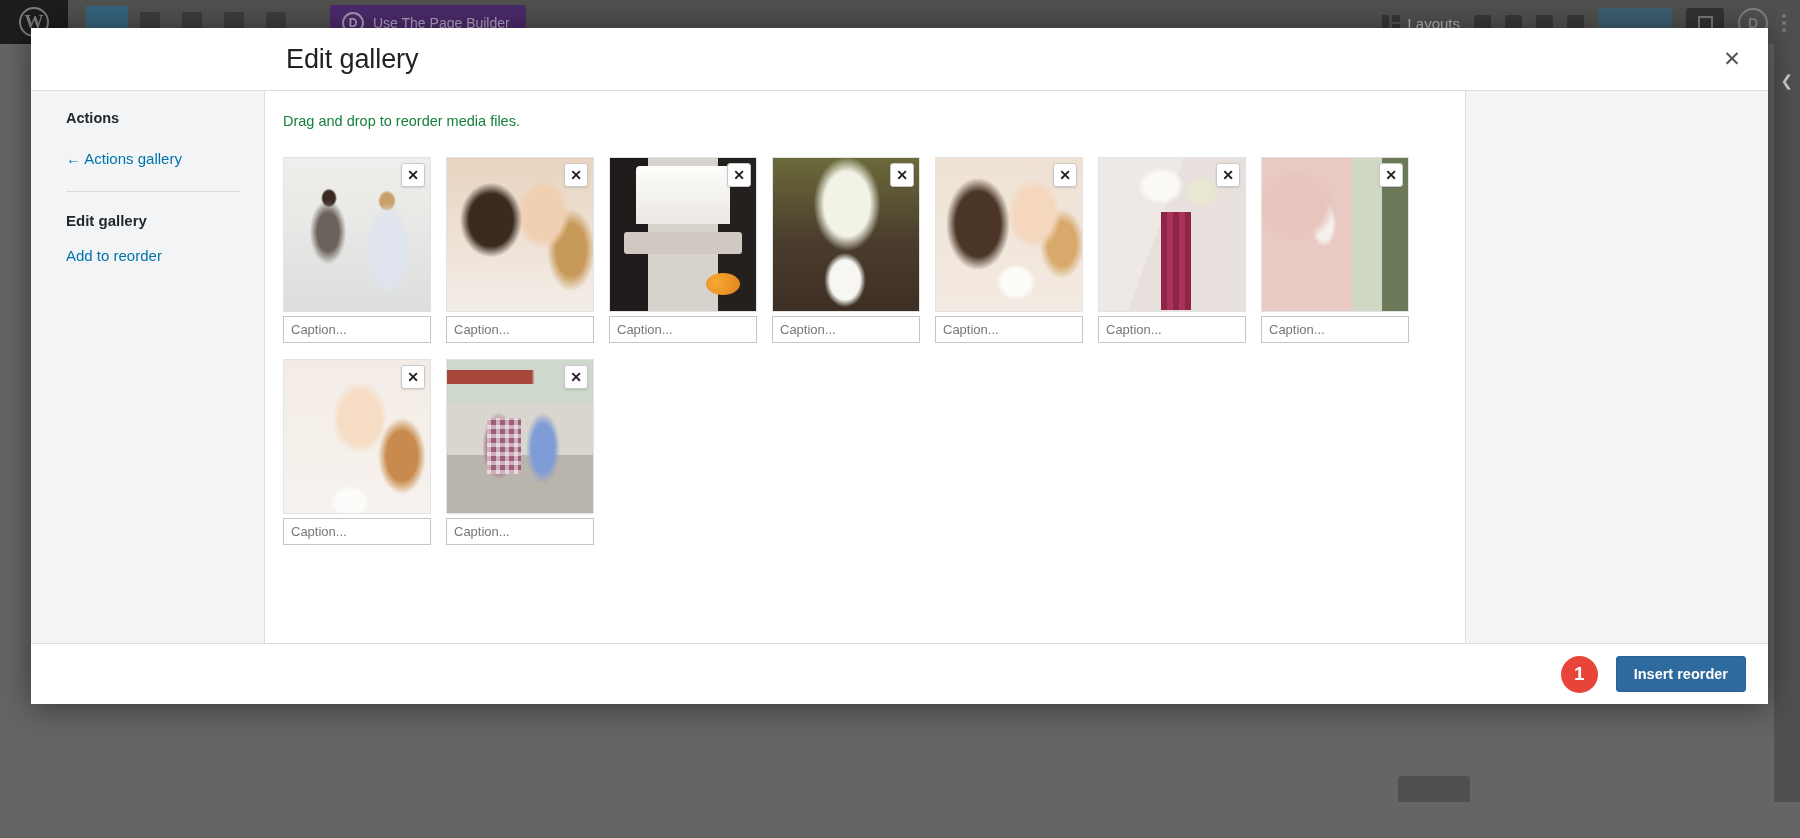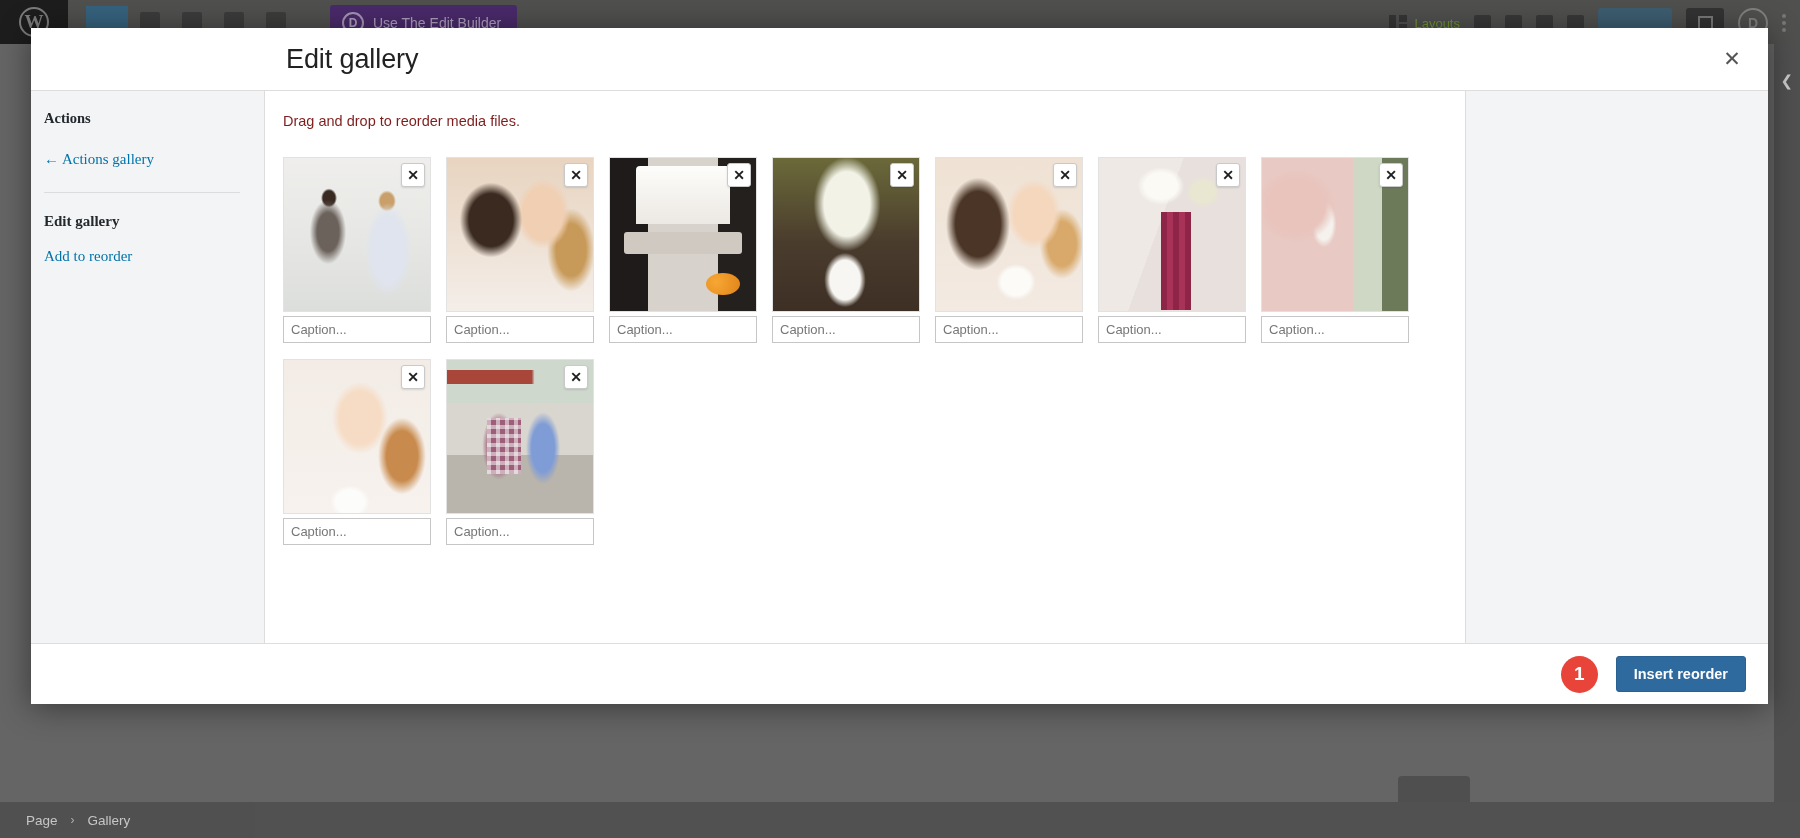--- a/index.html
+++ b/index.html
@@ -81,21 +81,21 @@
     flex: 0 0 auto;
   }
   .bg-right-tools {
     position: absolute;
     top: 8px; right: 14px;
     display: flex; align-items: center; gap: 14px;
     opacity: .55;
   }
   .bg-right-tools .layouts {
     display: flex; align-items: center; gap: 7px;
-    color: #84cc16; font-size: 13px;
+    color: #ffffff; font-size: 15px;
   }
   .bg-right-tools .grid-ic {
     width: 18px; height: 16px;
     background:
       linear-gradient(#222,#222) 0 0/7px 16px no-repeat,
       linear-gradient(#222,#222) 10px 0/8px 7px no-repeat,
       linear-gradient(#222,#222) 10px 9px/8px 7px no-repeat;
   }
   .bg-right-tools .tool-ic {
     width: 17px; height: 17px;
@@ -210,22 +210,21 @@
     flex: 1 1 auto;
     display: flex;
     min-height: 0;
   }
 
   
   .left-nav {
     flex: 0 0 234px;
     background: #f3f4f5;
     border-right: 1px solid #ddd;
-    padding: 19px 24px 0 13px;
-    font-family: Liberation Serif, serif;
+    padding: 19px 24px 0 35px;
   }
   .left-nav h3 {
     font-size: 14.5px;
     font-weight: 700;
     color: #23282d;
     margin-bottom: 24px;
   }
   .left-nav a {
     display: block;
     font-size: 15px;
@@ -249,21 +248,21 @@
   
   .center-col {
     flex: 1 1 auto;
     min-width: 0;
     display: flex; flex-direction: column;
     background: #fff;
   }
   .instructions {
     padding: 22px 0 0 18px;
     font-size: 14.5px;
-    color: #7f1d1d;
+    color: #15803d;
   }
   .thumb-grid {
     padding: 28px 0 0 18px;
     display: flex;
     flex-wrap: wrap;
     gap: 16px 15px;
     align-content: flex-start;
     flex: 1 1 auto;
     overflow: hidden;
   }
@@ -432,21 +431,21 @@
     </div>
     <div class="bg-blue-chip"></div>
     <div class="bg-icon-row">
       <span></span>
       <span></span>
       <span></span>
       <span></span>
     </div>
     <div class="bg-divi-btn">
       <span class="dmark">D</span>
-      <span>Use The Edit Builder</span>
+      <span>Use The Page Builder</span>
     </div>
 
     <div class="bg-right-tools">
       <span class="layouts">
         <i class="grid-ic"></i>
         <span>Layouts</span>
       </span>
       <i class="tool-ic"></i>
       <i class="tool-ic"></i>
       <i class="tool-ic"></i>
@@ -459,25 +458,20 @@
       <span class="bg-dots">
         <i></i>
           <i></i>
           <i></i>
       </span>
     </div>
   </div>
 
   <div class="bg-side-arrow">❮</div>
 
-  <div class="bg-breadcrumb">
-    <span>Page</span>
-    <span class="sep">›</span>
-    <span>Gallery</span>
-  </div>
 </div>
 
 <div id="modal">
 
   <div class="modal-header">
     <div class="modal-title">Edit gallery</div>
     <button class="modal-close">✕</button>
   </div>
 
   <div class="modal-body">

